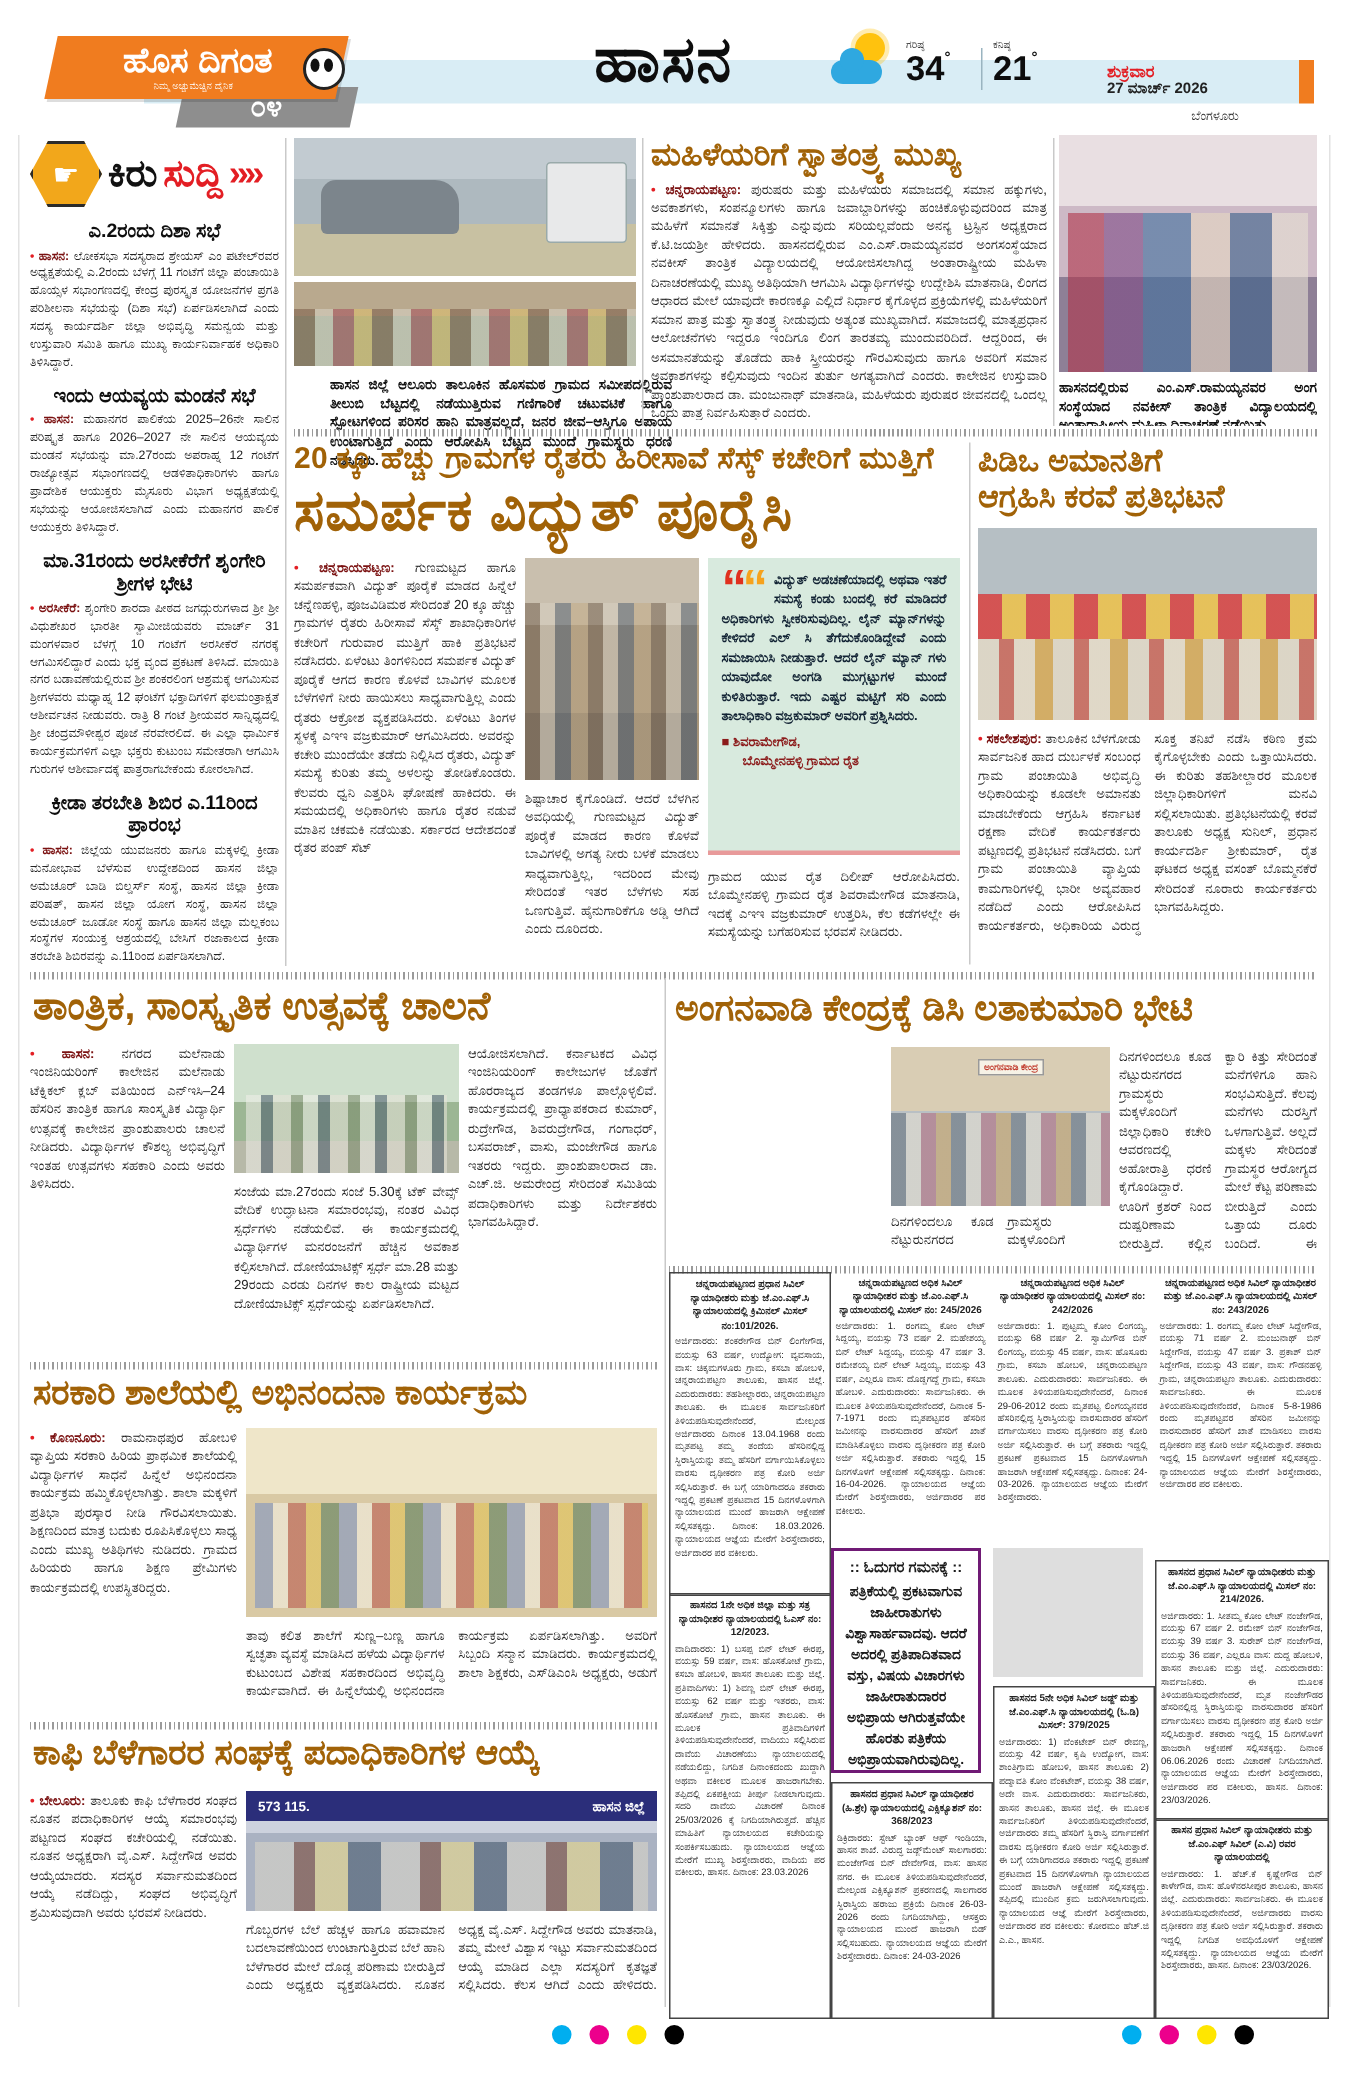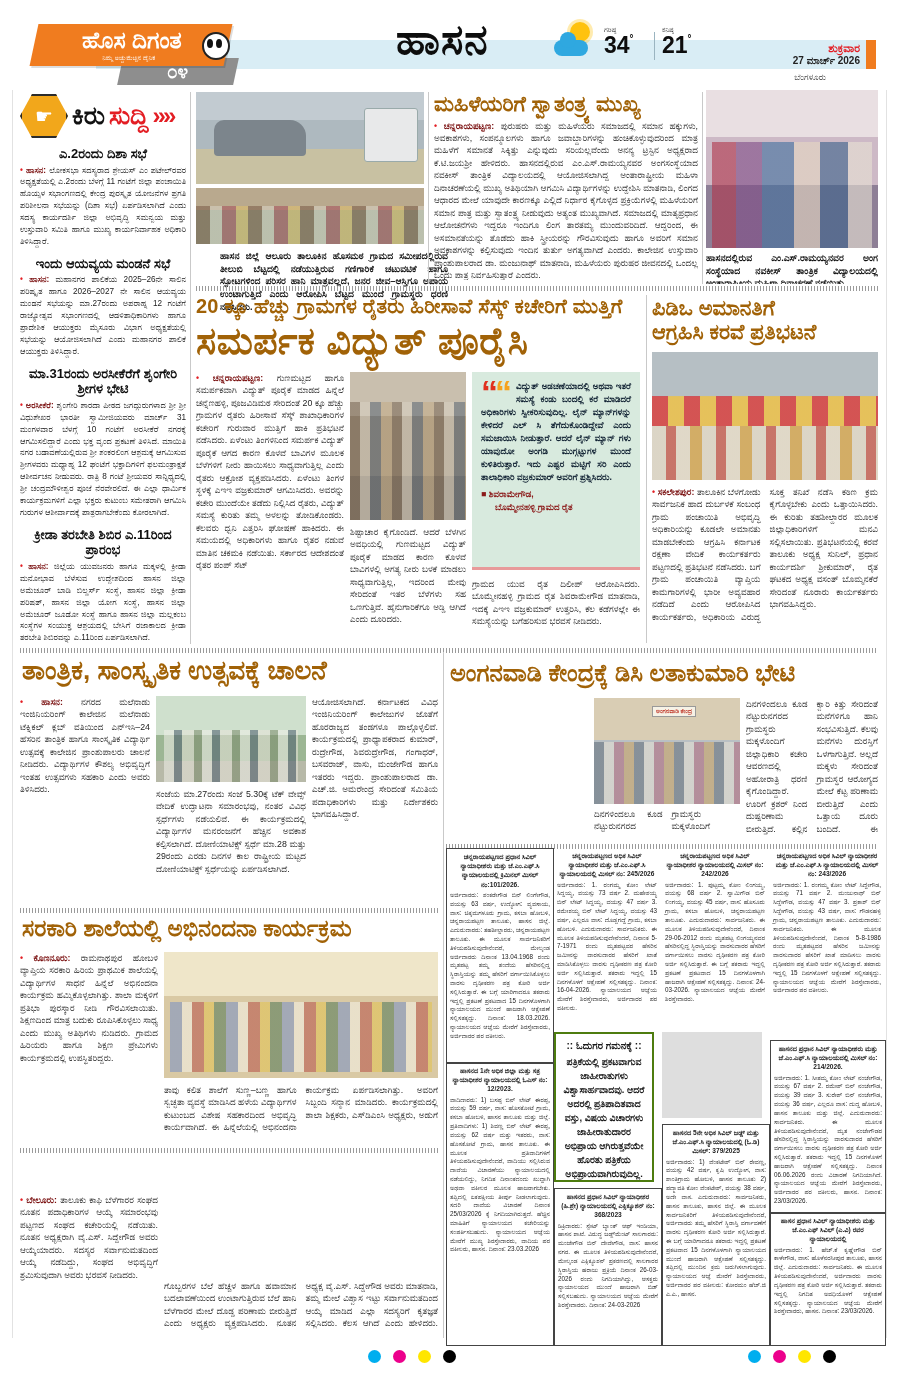--- a/index.html
+++ b/index.html
@@ -50,21 +50,21 @@
   .brief-b .dl:before{content:"• ";color:#e31e24;}
   
   .quote{background:#d8eade;border-bottom:3px solid #e89a9a;padding:8px 9px 6px;}
   .qmark{font-size:34px;line-height:.6;color:#e0301e;text-shadow:14px 0 0 #f6a21d;font-weight:bold;float:left;margin:2px 18px 0 0;}
   .qtext{font-size:8.7px;line-height:1.5;font-weight:bold;color:#123;text-align:justify;}
   .qauth{font-size:8.7px;font-weight:bold;color:#8b1a1a;margin-top:4px;line-height:1.4;}
   
   .notice{font-size:6.3px;line-height:1.4;text-align:justify;color:#222;overflow:hidden;padding:3px;}
   .notice .nh{font-weight:bold;text-align:center;display:block;margin-bottom:2px;font-size:6.6px;}
   .nbox{border:1px solid #444;}
-  .disc{border:2px solid #4d7c0f;padding:6px 5px;text-align:center;overflow:hidden;}
+  .disc{border:2px solid #701a75;padding:6px 5px;text-align:center;overflow:hidden;}
   .disc .t{font-weight:800;font-size:10px;margin-bottom:4px;}
   .disc .b{font-weight:bold;font-size:9.3px;line-height:1.5;}
   .grayph{background:#dedede;}
   
   .dots{display:flex;gap:12px;}
   .dot{width:13px;height:13px;border-radius:50%;}
   .banner{height:20px;background:#2b2e7a;color:#fff;display:flex;align-items:center;justify-content:space-between;
           padding:0 8px;font-size:9px;font-weight:bold;}
   .sign{position:absolute;background:#f6f2e6;color:#c0392b;font-size:6px;font-weight:bold;padding:1px 3px;border:1px solid #999;}
   .cols2{column-count:2;column-gap:9px;}
@@ -97,21 +97,21 @@
   </div>
   <div class="abs" style="left:604px;top:26px;width:46px;">
     <div class="wlabel">ಗರಿಷ್ಠ</div>
     <div class="wval"><span>34</span><span class="deg">°</span></div>
   </div>
   <div class="abs vrule" style="left:654px;top:32px;height:28px;background:#9ab4c0;"></div>
   <div class="abs" style="left:662px;top:26px;width:46px;">
     <div class="wlabel">ಕನಿಷ್ಠ</div>
     <div class="wval"><span>21</span><span class="deg">°</span></div>
   </div>
-  <div class="abs" style="left:738px;top:42px;width:122px;text-align:right;">
+  <div class="abs" style="left:738px;top:42px;width:122px;text-align:left;">
     <div class="day">ಶುಕ್ರವಾರ</div>
     <div class="date">27 ಮಾರ್ಚ್ 2026</div>
   </div>
   <div class="abs edition" style="left:760px;top:72px;width:100px;text-align:center;">ಬೆಂಗಳೂರು</div>
 
   <div class="abs vrule" style="left:12px;top:90px;height:1248px;background:#e2e2e2;"></div>
   <div class="abs vrule" style="left:886px;top:90px;height:1248px;background:#e2e2e2;"></div>
 
   <div class="abs" style="left:20px;top:94px;width:166px;height:550px;overflow:hidden;">
     <div class="kiru-wrap">
@@ -221,22 +221,30 @@
   <div class="abs body" style="left:20px;top:952px;width:138px;height:190px;">
     <span class="dl">ಕೊಣನೂರು:</span> <span>ರಾಮನಾಥಪುರ ಹೋಬಳಿ ವ್ಯಾಪ್ತಿಯ ಸರಕಾರಿ ಹಿರಿಯ ಪ್ರಾಥಮಿಕ ಶಾಲೆಯಲ್ಲಿ ವಿದ್ಯಾರ್ಥಿಗಳ ಸಾಧನೆ ಹಿನ್ನೆಲೆ ಅಭಿನಂದನಾ ಕಾರ್ಯಕ್ರಮ ಹಮ್ಮಿಕೊಳ್ಳಲಾಗಿತ್ತು. ಶಾಲಾ ಮಕ್ಕಳಿಗೆ ಪ್ರತಿಭಾ ಪುರಸ್ಕಾರ ನೀಡಿ ಗೌರವಿಸಲಾಯಿತು. ಶಿಕ್ಷಣದಿಂದ ಮಾತ್ರ ಬದುಕು ರೂಪಿಸಿಕೊಳ್ಳಲು ಸಾಧ್ಯ ಎಂದು ಮುಖ್ಯ ಅತಿಥಿಗಳು ನುಡಿದರು. ಗ್ರಾಮದ ಹಿರಿಯರು ಹಾಗೂ ಶಿಕ್ಷಣ ಪ್ರೇಮಿಗಳು ಕಾರ್ಯಕ್ರಮದಲ್ಲಿ ಉಪಸ್ಥಿತರಿದ್ದರು.</span>
   </div>
   <div class="ph" style="left:164px;top:952px;width:274px;height:126px;background:linear-gradient(180deg,#efe6c9 0 35%,#d9c9a4 35% 100%);">
     <div class="abs" style="left:6px;top:50px;width:262px;height:70px;background:repeating-linear-gradient(90deg,#7f94c2 0 12px,#f3efe2 12px 22px,#b95a4e 22px 34px,#e2c355 34px 44px,#5a7d5a 44px 56px);opacity:.6;"></div>
   </div>
   <div class="abs body cols2" style="left:164px;top:1084px;width:274px;height:58px;">ತಾವು ಕಲಿತ ಶಾಲೆಗೆ ಸುಣ್ಣ–ಬಣ್ಣ ಹಾಗೂ ಸ್ವಚ್ಛತಾ ವ್ಯವಸ್ಥೆ ಮಾಡಿಸಿದ ಹಳೆಯ ವಿದ್ಯಾರ್ಥಿಗಳ ಕುಟುಂಬದ ವಿಶೇಷ ಸಹಕಾರದಿಂದ ಅಭಿವೃದ್ಧಿ ಕಾರ್ಯವಾಗಿದೆ. ಈ ಹಿನ್ನೆಲೆಯಲ್ಲಿ ಅಭಿನಂದನಾ ಕಾರ್ಯಕ್ರಮ ಏರ್ಪಡಿಸಲಾಗಿತ್ತು. ಅವರಿಗೆ ಸಿಬ್ಬಂದಿ ಸನ್ಮಾನ ಮಾಡಿದರು. ಕಾರ್ಯಕ್ರಮದಲ್ಲಿ ಶಾಲಾ ಶಿಕ್ಷಕರು, ಎಸ್‌ಡಿಎಂಸಿ ಅಧ್ಯಕ್ಷರು, ಅಡುಗೆ ಸಿಬ್ಬಂದಿ ಸುಶೀಲ ಮತ್ತು ಗ್ರಾಮಸ್ಥರು, ವಿದ್ಯಾರ್ಥಿಗಳು ಹಾಜರಿದ್ದರು.</div>
 
   <div class="abs hcomb" style="left:20px;top:1148px;width:418px;"></div>
 
+  <div class="abs headline" style="left:22px;top:1156px;width:418px;font-size:23px;">ಕಾಫಿ ಬೆಳೆಗಾರರ ಸಂಘಕ್ಕೆ ಪದಾಧಿಕಾರಿಗಳ ಆಯ್ಕೆ</div>
   <div class="abs body" style="left:20px;top:1194px;width:138px;height:148px;">
     <span class="dl">ಬೇಲೂರು:</span> <span>ತಾಲೂಕು ಕಾಫಿ ಬೆಳೆಗಾರರ ಸಂಘದ ನೂತನ ಪದಾಧಿಕಾರಿಗಳ ಆಯ್ಕೆ ಸಮಾರಂಭವು ಪಟ್ಟಣದ ಸಂಘದ ಕಚೇರಿಯಲ್ಲಿ ನಡೆಯಿತು. ನೂತನ ಅಧ್ಯಕ್ಷರಾಗಿ ವೈ.ಎಸ್. ಸಿದ್ದೇಗೌಡ ಅವರು ಆಯ್ಕೆಯಾದರು. ಸದಸ್ಯರ ಸರ್ವಾನುಮತದಿಂದ ಆಯ್ಕೆ ನಡೆದಿದ್ದು, ಸಂಘದ ಅಭಿವೃದ್ಧಿಗೆ ಶ್ರಮಿಸುವುದಾಗಿ ಅವರು ಭರವಸೆ ನೀಡಿದರು.</span>
+  </div>
+  <div class="ph" style="left:164px;top:1194px;width:274px;height:80px;background:linear-gradient(180deg,#cdd2de 0 35%,#aab2c2 35% 100%);">
+    <div class="banner">
+      <span>573 115.</span>
+      <span>ಹಾಸನ ಜಿಲ್ಲೆ</span>
+    </div>
+    <div class="abs" style="left:6px;top:34px;width:262px;height:46px;background:repeating-linear-gradient(90deg,#d8d4c8 0 26px,#7a4a3a 26px 40px,#e9d98a 40px 62px,#475a6e 62px 84px);opacity:.6;"></div>
   </div>
   <div class="abs body cols2" style="left:164px;top:1280px;width:274px;height:62px;">
     <span>ಗೊಬ್ಬರಗಳ ಬೆಲೆ ಹೆಚ್ಚಳ ಹಾಗೂ ಹವಾಮಾನ ಬದಲಾವಣೆಯಿಂದ ಉಂಟಾಗುತ್ತಿರುವ ಬೆಲೆ ಹಾನಿ ಬೆಳೆಗಾರರ ಮೇಲೆ ದೊಡ್ಡ ಪರಿಣಾಮ ಬೀರುತ್ತಿದೆ ಎಂದು ಅಧ್ಯಕ್ಷರು ವ್ಯಕ್ತಪಡಿಸಿದರು. ನೂತನ ಅಧ್ಯಕ್ಷ ವೈ.ಎಸ್. ಸಿದ್ದೇಗೌಡ ಅವರು ಮಾತನಾಡಿ, ತಮ್ಮ ಮೇಲೆ ವಿಶ್ವಾಸ ಇಟ್ಟು ಸರ್ವಾನುಮತದಿಂದ ಆಯ್ಕೆ ಮಾಡಿದ ಎಲ್ಲಾ ಸದಸ್ಯರಿಗೆ ಕೃತಜ್ಞತೆ ಸಲ್ಲಿಸಿದರು.</span> <span>ಕೆಲಸ ಆಗಿದೆ ಎಂದು ಹೇಳಿದರು. ಸಂಘಟನಾ ಕಾರ್ಯದರ್ಶಿಯಾಗಿ ಹಿಂಗಾರ ಮಂಜುನಾಥ್ ಹಾಗೂ ಸಹ ಕಾರ್ಯದರ್ಶಿಯಾಗಿ ಕೌಶಿಕ್ ಎಂ.ಎಂ ಮತ್ತು ಫರಾನ್ ಹಮೀದ್ ಆಯ್ಕೆಯಾಗಿದ್ದಾರೆ. ನೂತನ ಪದಾಧಿಕಾರಿಗಳ ಆಯ್ಕೆಗೆ ಸದಸ್ಯರು ಸರ್ವಾನುಮತದ ಪ್ರಕ್ರಿಯೆ ಸಿದ್ಧ. ಸಂಘದ ಅಭಿವೃದ್ಧಿ ಹಾಗೂ ಕಾಫಿ ಬೆಳೆಗಾರರ ಹಿತಾಸಕ್ತಿಗಾಗಿ ಎಲ್ಲರೂ ಒಗ್ಗಟ್ಟಿನಿಂದ ಕೆಲಸ ಮಾಡುವ ಸಂಕಲ್ಪ ವ್ಯಕ್ತಪಡಿಸಿದರು.</span>
   </div>
 
   <div class="abs notice nbox" style="left:446px;top:848px;width:100px;height:208px;">
     <span class="nh">ಚನ್ನರಾಯಪಟ್ಟಣದ ಪ್ರಧಾನ ಸಿವಿಲ್ ನ್ಯಾಯಾಧೀಶರು ಮತ್ತು ಜೆ.ಎಂ.ಎಫ್.ಸಿ ನ್ಯಾಯಾಲಯದಲ್ಲಿ ಕ್ರಿಮಿನಲ್ ಮಿಸಲ್ ನಂ:101/2026.</span>
     <span>ಅರ್ಜಿದಾರರು: ಶಂಕರೇಗೌಡ ಬಿನ್ ಲಿಂಗೇಗೌಡ, ವಯಸ್ಸು 63 ವರ್ಷ, ಉದ್ಯೋಗ: ವ್ಯವಸಾಯ, ವಾಸ: ಚಿಕ್ಕಮಗಳೂರು ಗ್ರಾಮ, ಕಸಬಾ ಹೋಬಳಿ, ಚನ್ನರಾಯಪಟ್ಟಣ ತಾಲೂಕು, ಹಾಸನ ಜಿಲ್ಲೆ. ಎದುರುದಾರರು: ತಹಶೀಲ್ದಾರರು, ಚನ್ನರಾಯಪಟ್ಟಣ ತಾಲೂಕು. ಈ ಮೂಲಕ ಸಾರ್ವಜನಿಕರಿಗೆ ತಿಳಿಯಪಡಿಸುವುದೇನೆಂದರೆ, ಮೇಲ್ಕಂಡ ಅರ್ಜಿದಾರರು ದಿನಾಂಕ 13.04.1968 ರಂದು ಮೃತಪಟ್ಟ ತಮ್ಮ ತಂದೆಯ ಹೆಸರಿನಲ್ಲಿದ್ದ ಸ್ಥಿರಾಸ್ತಿಯನ್ನು ತಮ್ಮ ಹೆಸರಿಗೆ ವರ್ಗಾಯಿಸಿಕೊಳ್ಳಲು ವಾರಸು ದೃಢೀಕರಣ ಪತ್ರ ಕೋರಿ ಅರ್ಜಿ ಸಲ್ಲಿಸಿರುತ್ತಾರೆ. ಈ ಬಗ್ಗೆ ಯಾರಿಗಾದರೂ ತಕರಾರು ಇದ್ದಲ್ಲಿ ಪ್ರಕಟಣೆ ಪ್ರಕಟವಾದ 15 ದಿನಗಳೊಳಗಾಗಿ ನ್ಯಾಯಾಲಯದ ಮುಂದೆ ಹಾಜರಾಗಿ ಆಕ್ಷೇಪಣೆ ಸಲ್ಲಿಸತಕ್ಕದ್ದು. ದಿನಾಂಕ: 18.03.2026. ನ್ಯಾಯಾಲಯದ ಆಜ್ಞೆಯ ಮೇರೆಗೆ ಶಿರಸ್ತೇದಾರರು, ಅರ್ಜಿದಾರರ ಪರ ವಕೀಲರು.</span>
   </div>
   <div class="abs notice nbox" style="left:446px;top:1062px;width:100px;height:276px;">

